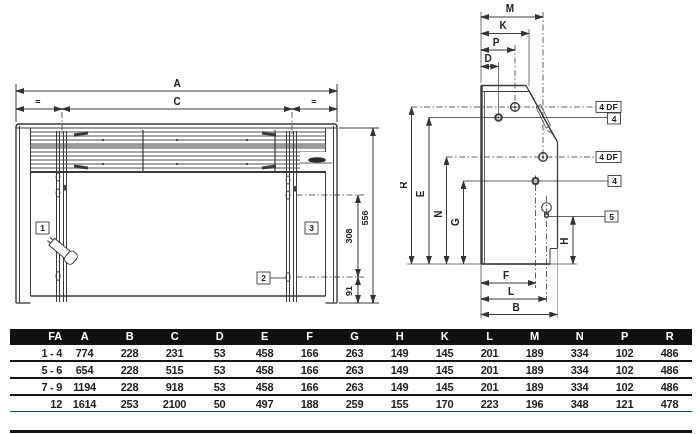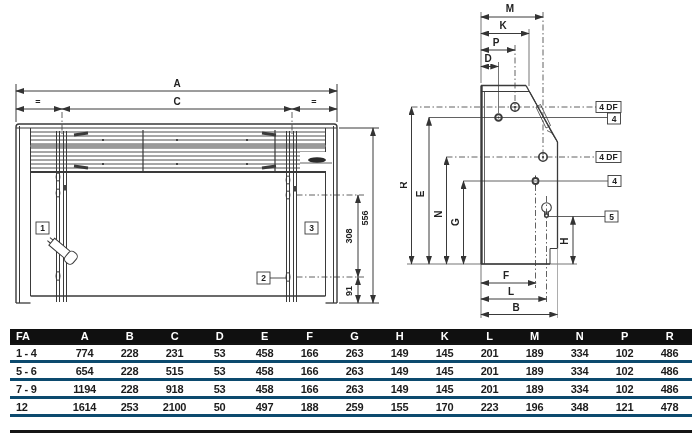--- a/index.html
+++ b/index.html
@@ -9,22 +9,22 @@
   .dim{font-size:10px;font-weight:bold;}
   .dimS{font-size:9px;font-weight:bold;}
   .co{font-size:8.5px;font-weight:bold;}
   
   #spec-table{position:absolute;left:10px;top:329px;width:682px;border-collapse:collapse;
               table-layout:fixed;}
   #spec-table th{background:#101010;color:#fff;font-size:11px;font-weight:bold;
                  padding:1px 0;letter-spacing:-0.2px;}
   #spec-table td{font-size:11px;font-weight:bold;color:#1c1c1c;text-align:center;
                  padding:1.5px 0;letter-spacing:-0.3px;}
-  #spec-table th:first-child,#spec-table td:first-child{text-align:left;padding-left:6px;}
-  #spec-table tbody tr{border-top:2.2px solid #141414;border-bottom:3px solid #0c4a6e;}
+  #spec-table th:first-child,#spec-table td:first-child{text-align:right;padding-left:6px;}
+  #spec-table tbody tr{border-top:2.2px solid #141414;border-bottom:1px solid #0c4a6e;}
   #bottom-bar{position:absolute;left:10px;top:430px;width:682px;height:3px;background:#151515;}
 </style>
 </head>
 <body>
 
 <div id="stage">
 
   <svg style="position:absolute;left:0;top:0" width="400" height="330" viewBox="0 0 400 330">
     <defs>
       <marker id="aE" orient="auto" markerWidth="9" markerHeight="6" refX="8.2" refY="3">

